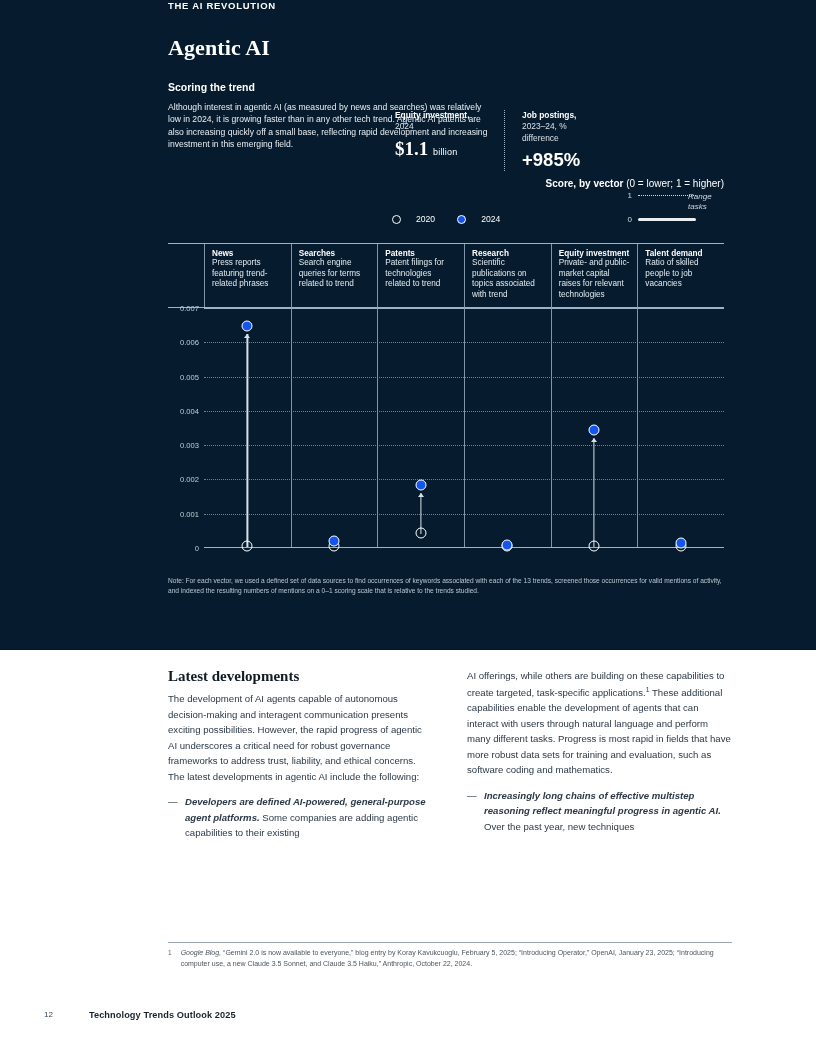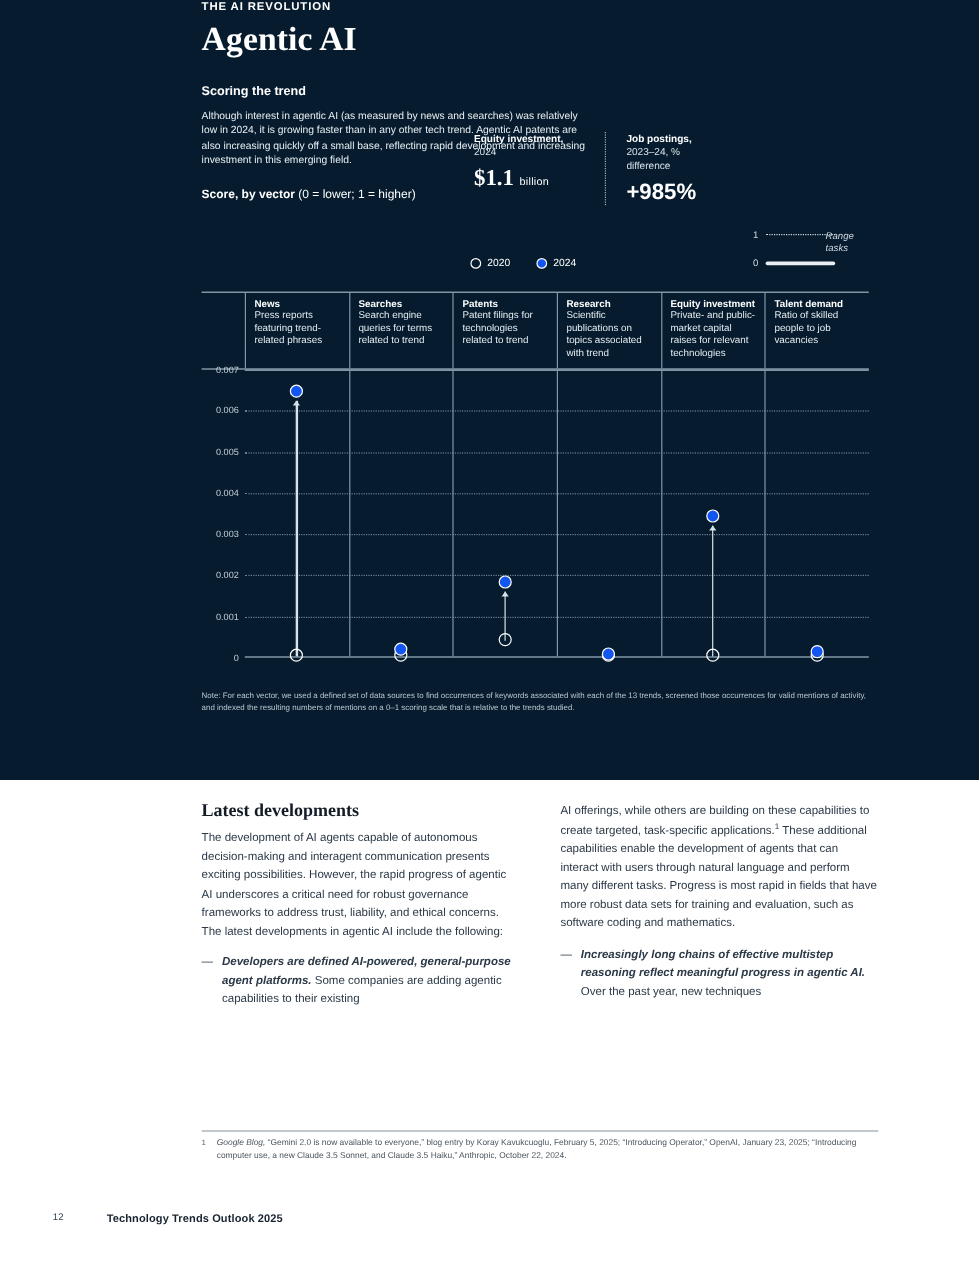--- a/index.html
+++ b/index.html
@@ -16,23 +16,23 @@
     position: absolute; left: 0; top: 0; width: 816px; height: 650px;
     background: #061C2E;
   }
   .hero-inner { position: absolute; left: 168px; top: 0; width: 556px; }
 
   .eyebrow {
     font-size: 9.5px; letter-spacing: .075em; font-weight: 700;
     color: #ffffff; text-transform: uppercase;
   }
   .title {
-    margin-top: 7px;
+    margin-top: 24px;
     font-family: "Liberation Serif", serif;
-    font-size: 28px; font-weight: 700; color: #ffffff; letter-spacing: .1px;
+    font-size: 22px; font-weight: 700; color: #ffffff; letter-spacing: .1px;
   }
   .subhead {
     margin-top: 20px; font-size: 10.5px; font-weight: 700; color: #ffffff;
   }
   .deck {
     margin-top: 8px; font-size: 8.6px; line-height: 1.43; color: #e9eef2; max-width: 320px;
   }
 
   
   .stats { position: absolute; left: 395px; top: 110px; display: flex; gap: 0; }
@@ -46,26 +46,26 @@
     font-family: "Liberation Serif", serif;
     font-size: 19px; font-weight: 700; color: #ffffff; white-space: nowrap;
   }
   .stat-value .unit {
     font-family: "Liberation Sans", sans-serif;
     font-size: 9px; font-weight: 400; letter-spacing:.2px;
   }
   .stat-value.sans { font-family: "Liberation Sans", sans-serif; font-size: 18.5px; }
 
   
-  .score-label { margin-top: 18px; font-size: 10px; color: #ffffff; }
+  .score-label { margin-top: 28px; font-size: 10px; color: #ffffff; text-align: right; }
   .score-label b { font-weight: 700; }
 
   
   .legend { position: absolute; left: 392px; top: 214px; display: flex; align-items: center; gap: 22px; }
-  .legend-item { display: flex; align-items: center; gap: 5px; }
+  .legend-item { display: flex; align-items: center; gap: 15px; }
   .lg-dot { width: 9px; height: 9px; border-radius: 50%; }
   .lg-dot.hollow { border: 1.3px solid #ffffff; background: transparent; }
   .lg-dot.solid { background: #1255F0; border: 1.6px solid #ffffff; }
   .lg-text { font-size: 8.6px; color: #ffffff; }
 
   
   .rangekey { position: absolute; left: 622px; top: 188px; width: 105px; }
   .rk-row { display: flex; align-items: center; height: 14px; }
   .rk-num { width: 10px; font-size: 8px; color: #cfd9e1; text-align: right; }
   .rk-line { margin-left: 6px; width: 58px; }

